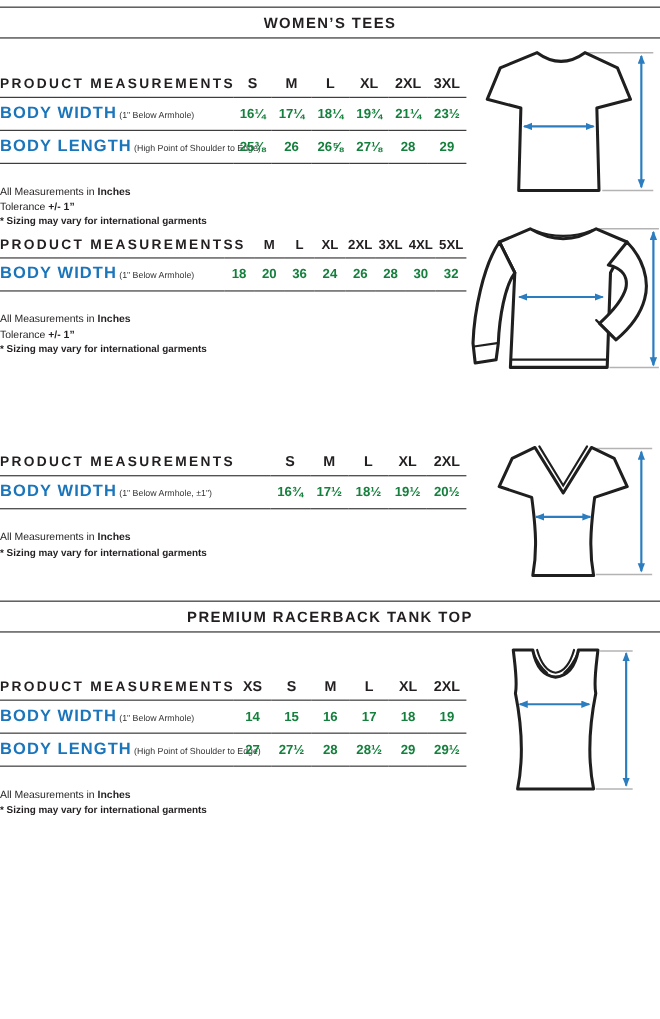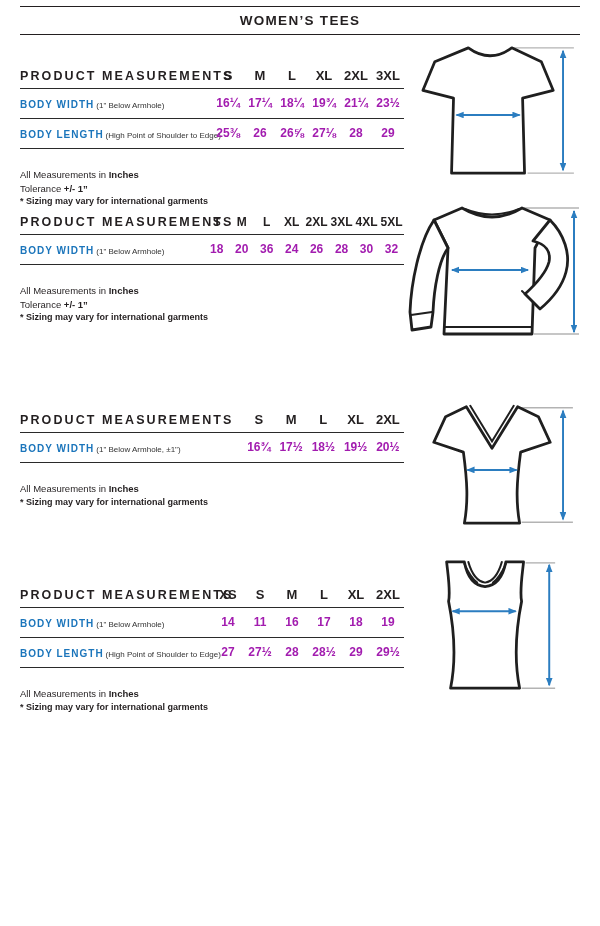--- a/index.html
+++ b/index.html
@@ -1,18 +1,18 @@
 <!DOCTYPE html>
 <html><head>
 <meta charset="utf-8">
 <style>
   html,body{margin:0;padding:0;background:#ffffff;}
   .page{
     width:600px;height:926px;box-sizing:border-box;
-    padding:6px 20px 0;background:#fff;
+    padding:6px 0 0;background:#fff;
     font-family:"Liberation Sans",sans-serif;color:#231f20;
     overflow:hidden;
   }
   .size-section{box-sizing:border-box;}
   .s0{height:180px}.s1{height:185px}.s2{height:175px}.s3{height:184px}
   .section-header{
     border-top:1.5px solid #231f20;border-bottom:1.5px solid #231f20;
     text-align:center;padding:6px 0;
   }
   .section-title{margin:0;font-size:13.5px;font-weight:bold;letter-spacing:1.3px;}
@@ -30,23 +30,23 @@
   .meas-table{width:100%;border-collapse:collapse;table-layout:fixed;}
   .s0 col.label-col{width:50%}
   .s1 col.label-col{width:48%}
   .s2 col.label-col{width:58%}
   .s3 col.label-col{width:50%}
   .meas-table th,.meas-table td{border-bottom:1.6px solid #2a2a2a;}
   th.pm{text-align:left;font-size:12.5px;letter-spacing:2.1px;padding:3px 0 5px;white-space:nowrap;font-weight:bold;margin-left:12px;}
   th.size{font-size:13px;padding:3px 0 5px;font-weight:bold;text-align:center;}
   .s1 th.size{font-size:12px;}
   td.row-head{text-align:left;padding:5px 0 6px;white-space:nowrap;overflow:visible;}
-  .row-label{color:#1b75bb;font-weight:bold;font-size:10px;letter-spacing:1px;}
+  .row-label{color:#1b75bb;font-weight:bold;font-size:15px;letter-spacing:1px;}
   .row-detail{font-size:8px;color:#333;margin-left:2px;}
-  td.val{color:#a21caf;font-weight:bold;font-size:12px;text-align:center;padding:5px 0 6px;white-space:nowrap;}
+  td.val{color:#15803d;font-weight:bold;font-size:12px;text-align:center;padding:5px 0 6px;white-space:nowrap;}
   .notes{margin-top:20px;font-size:9.5px;}
   .notes p{margin:2.5px 0;}
   .notes b{font-weight:bold;}
   .notes .sizing{font-weight:bold;font-size:9px;}
   svg .outline{fill:#ffffff;stroke:#1f1f1f;stroke-width:2.8;stroke-linejoin:round;stroke-linecap:round;}
   svg .detail{fill:none;stroke:#1f1f1f;stroke-width:2;stroke-linecap:round;}
   svg .arrow{stroke:#2b7dc0;stroke-width:2;}
   svg .ext{stroke:#b3b3b3;stroke-width:1.4;}
 </style>
 </head>
@@ -242,20 +242,23 @@
             <line class="ext" x1="118" y1="133" x2="170" y2="133"></line>
             <path class="outline" d="M62,16 L88,58 L114,16 L135,26 L147,52 L117,62 C113,92 112,112 116,134 L60,134 C64,112 63,92 59,62 L29,52 L41,26 Z"></path>
             <path class="detail" d="M66,15 L88,51 L110,15"></path>
             <line class="arrow" x1="63" y1="80" x2="113" y2="80" marker-start="url(#ah2)" marker-end="url(#ah2)"></line>
             <line class="arrow" x1="160" y1="20" x2="160" y2="130" marker-start="url(#ah2)" marker-end="url(#ah2)"></line>
           </svg>
         </div>
       </div>
     </section>
     <section class="size-section s3">
+      <div class="section-header">
+        <h2 class="section-title">PREMIUM RACERBACK TANK TOP</h2>
+      </div>
       <div class="section-body">
         <div class="table-wrap">
           <table class="meas-table">
             <colgroup>
               <col class="label-col">
               <col class="size-col">
               <col class="size-col">
               <col class="size-col">
               <col class="size-col">
               <col class="size-col">
@@ -269,21 +272,21 @@
                 <th class="size">M</th>
                 <th class="size">L</th>
                 <th class="size">XL</th>
                 <th class="size">2XL</th>
               </tr>
             </thead>
             <tbody>
               <tr>
                 <td class="row-head"><span class="row-label">BODY WIDTH</span><span class="row-detail">(1" Below Armhole)</span></td>
                 <td class="val">14</td>
-                <td class="val">11</td>
+                <td class="val">15</td>
                 <td class="val">16</td>
                 <td class="val">17</td>
                 <td class="val">18</td>
                 <td class="val">19</td>
               </tr>
               <tr>
                 <td class="row-head"><span class="row-label">BODY LENGTH</span><span class="row-detail">(High Point of Shoulder to Edge)</span></td>
                 <td class="val">27</td>
                 <td class="val">27½</td>
                 <td class="val">28</td>

